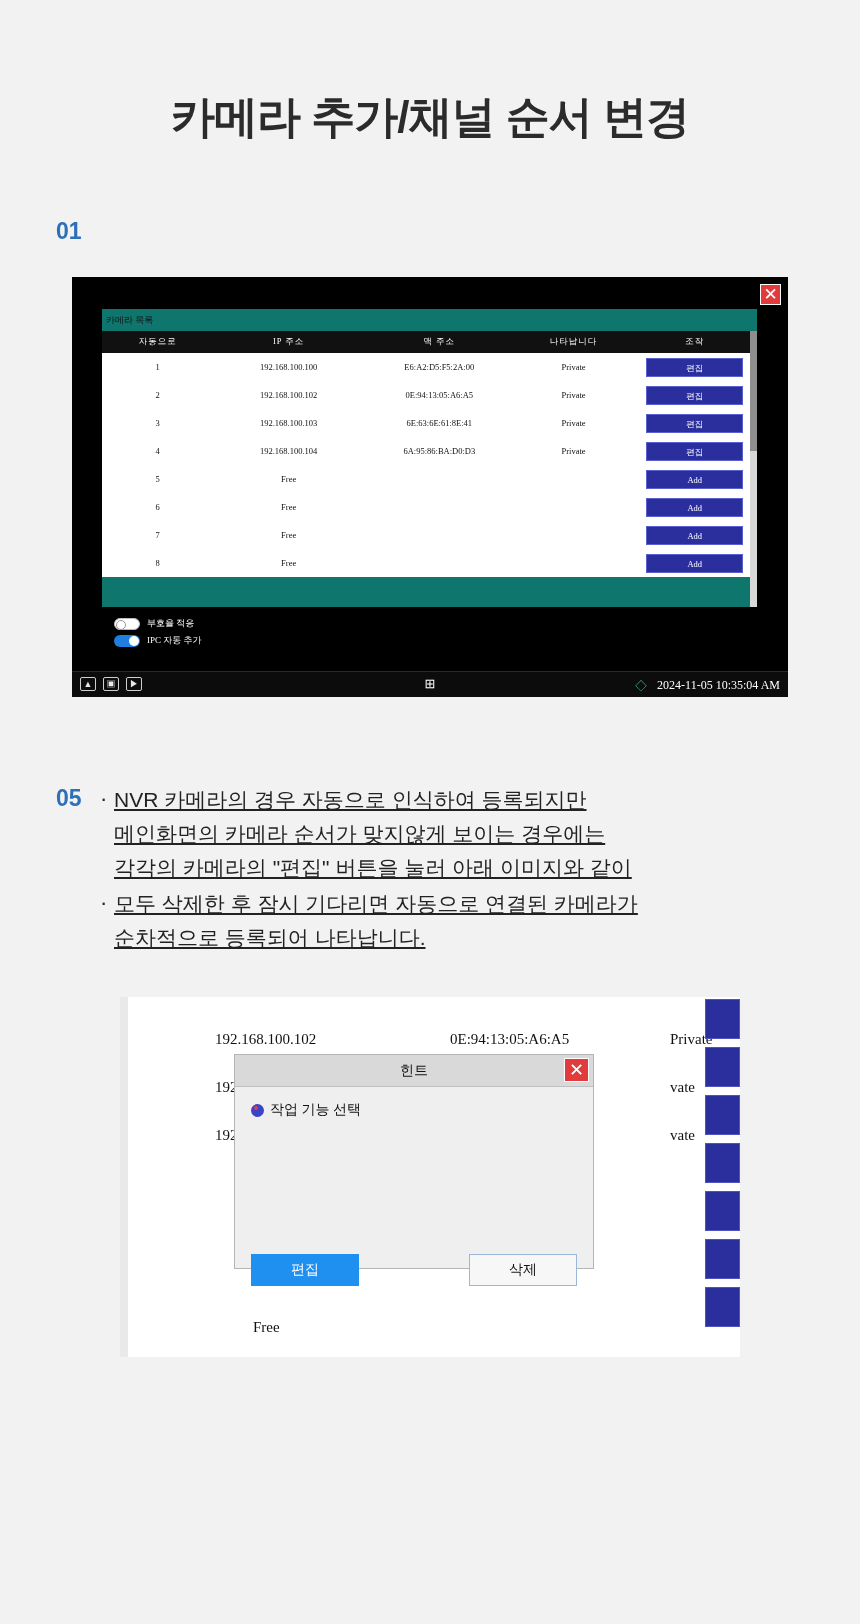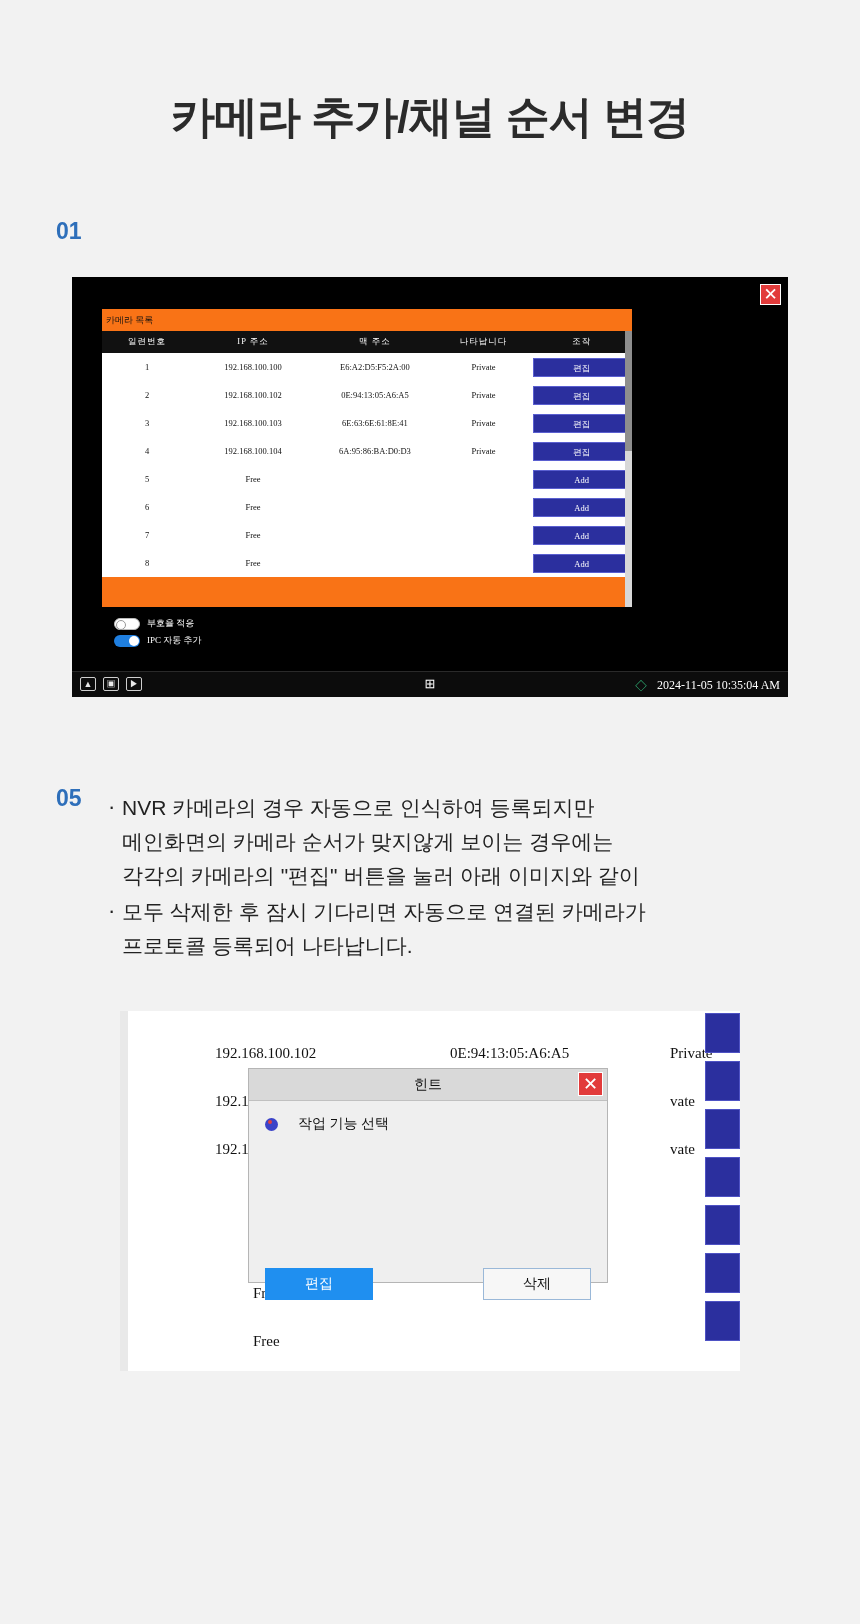--- a/index.html
+++ b/index.html
@@ -92,23 +92,23 @@
     color: #fff;
     font-size: 17px;
     line-height: 19px;
     text-align: center;
     font-family: "Liberation Sans", sans-serif;
   }
   .shot1-inner {
     position: absolute;
     left: 30px;
     top: 32px;
-    width: 530px;
+    width: 655px;
     height: 298px;
-    background: #f97316;
+    background: #0f766e;
     box-sizing: border-box;
   }
   .panel-title {
     font-size: 9px;
     color: #111;
     padding: 5px 0 4px 4px;
     font-family: "Liberation Serif", serif;
   }
   table.cam-table {
     width: 100%;
@@ -225,21 +225,21 @@
   }
   .taskbar .tb-right {
     position: absolute; right: 8px; top: 6px;
     display: flex; align-items: center; gap: 10px;
   }
   .tb-cloud { color: #36d18a; font-size: 12px; line-height: 12px; }
   .tb-time { color: #ffffff; font-size: 12px; font-family: "Liberation Serif", serif; }
 
   
   #step2 { margin-top: 86px; }
-  .bullet-list { margin: 8px; padding: 0; list-style: none; }
+  .bullet-list { margin: 0; padding: 0; list-style: none; text-decoration: underline; }
   .bullet-list li {
     position: relative;
     padding-left: 14px;
     margin-bottom: 2px;
     font-size: 21px;
     line-height: 1.62;
   }
   .bullet-list li::before {
     content: "·";
     position: absolute;
@@ -279,21 +279,21 @@
     position: absolute;
     right: 0;
     width: 35px;
     height: 40px;
     background: #2b2f9e;
     border: 1px solid #4e52c4;
     box-sizing: border-box;
   }
   .dialog {
     position: absolute;
-    left: 128px;
+    left: 114px;
     top: 57px;
     width: 360px;
     height: 215px;
     background: #efefef;
     border: 1px solid #b5b5b5;
     box-sizing: border-box;
   }
   .dialog-bar {
     height: 31px;
     background: #d9d9d9;
@@ -324,21 +324,21 @@
     position: relative;
     height: 100%;
     box-sizing: border-box;
   }
   .dlg-label {
     font-family: "Liberation Serif", serif;
     font-size: 14px;
     color: #111;
     display: flex;
     align-items: center;
-    gap: 20px;
+    gap: 6px;
   }
   .dot-icon {
     width: 13px; height: 13px;
     border-radius: 50%;
     background: #3b43c8;
     position: relative;
     display: inline-block;
   }
   .dot-icon::after {
     content: "";
@@ -389,21 +389,21 @@
   </div>
 
   <div class="shot1">
     <div class="shot1-close">✕</div>
 
     <div class="shot1-inner">
       <div class="panel-title">카메라 목록</div>
       <table class="cam-table">
         <thead>
           <tr>
-            <th style="width:17%">일련번호</th>
+            <th style="width:17%">자동으로</th>
             <th style="width:23%">IP 주소</th>
             <th style="width:23%">맥 주소</th>
             <th style="width:18%">나타납니다</th>
             <th style="width:19%">조작</th>
           </tr>
         </thead>
         <tbody>
           <tr>
             <td>1</td>
             <td>192.168.100.100</td>
@@ -495,21 +495,21 @@
     <div class="step-num">05</div>
     <div class="step-body">
       <ul class="bullet-list">
         <li>
           <span>NVR 카메라의 경우 자동으로 인식하여 등록되지만</span><br>
           <span>메인화면의 카메라 순서가 맞지않게 보이는 경우에는</span><br>
           <span>각각의 카메라의 "편집" 버튼을 눌러 아래 이미지와 같이</span><br>
         </li>
         <li>
           <span>모두 삭제한 후 잠시 기다리면 자동으로 연결된 카메라가</span><br>
-          <span>프로토콜 등록되어 나타납니다.</span>
+          <span>순차적으로 등록되어 나타납니다.</span>
         </li>
       </ul>
     </div>
   </div>
 
   <div class="shot2">
     <div class="left-strip"></div>
 
     <div class="shot2-row ip-col" style="top:34px">192.168.100.102</div>
     <div class="shot2-row mac-col" style="top:34px">0E:94:13:05:A6:A5</div>

